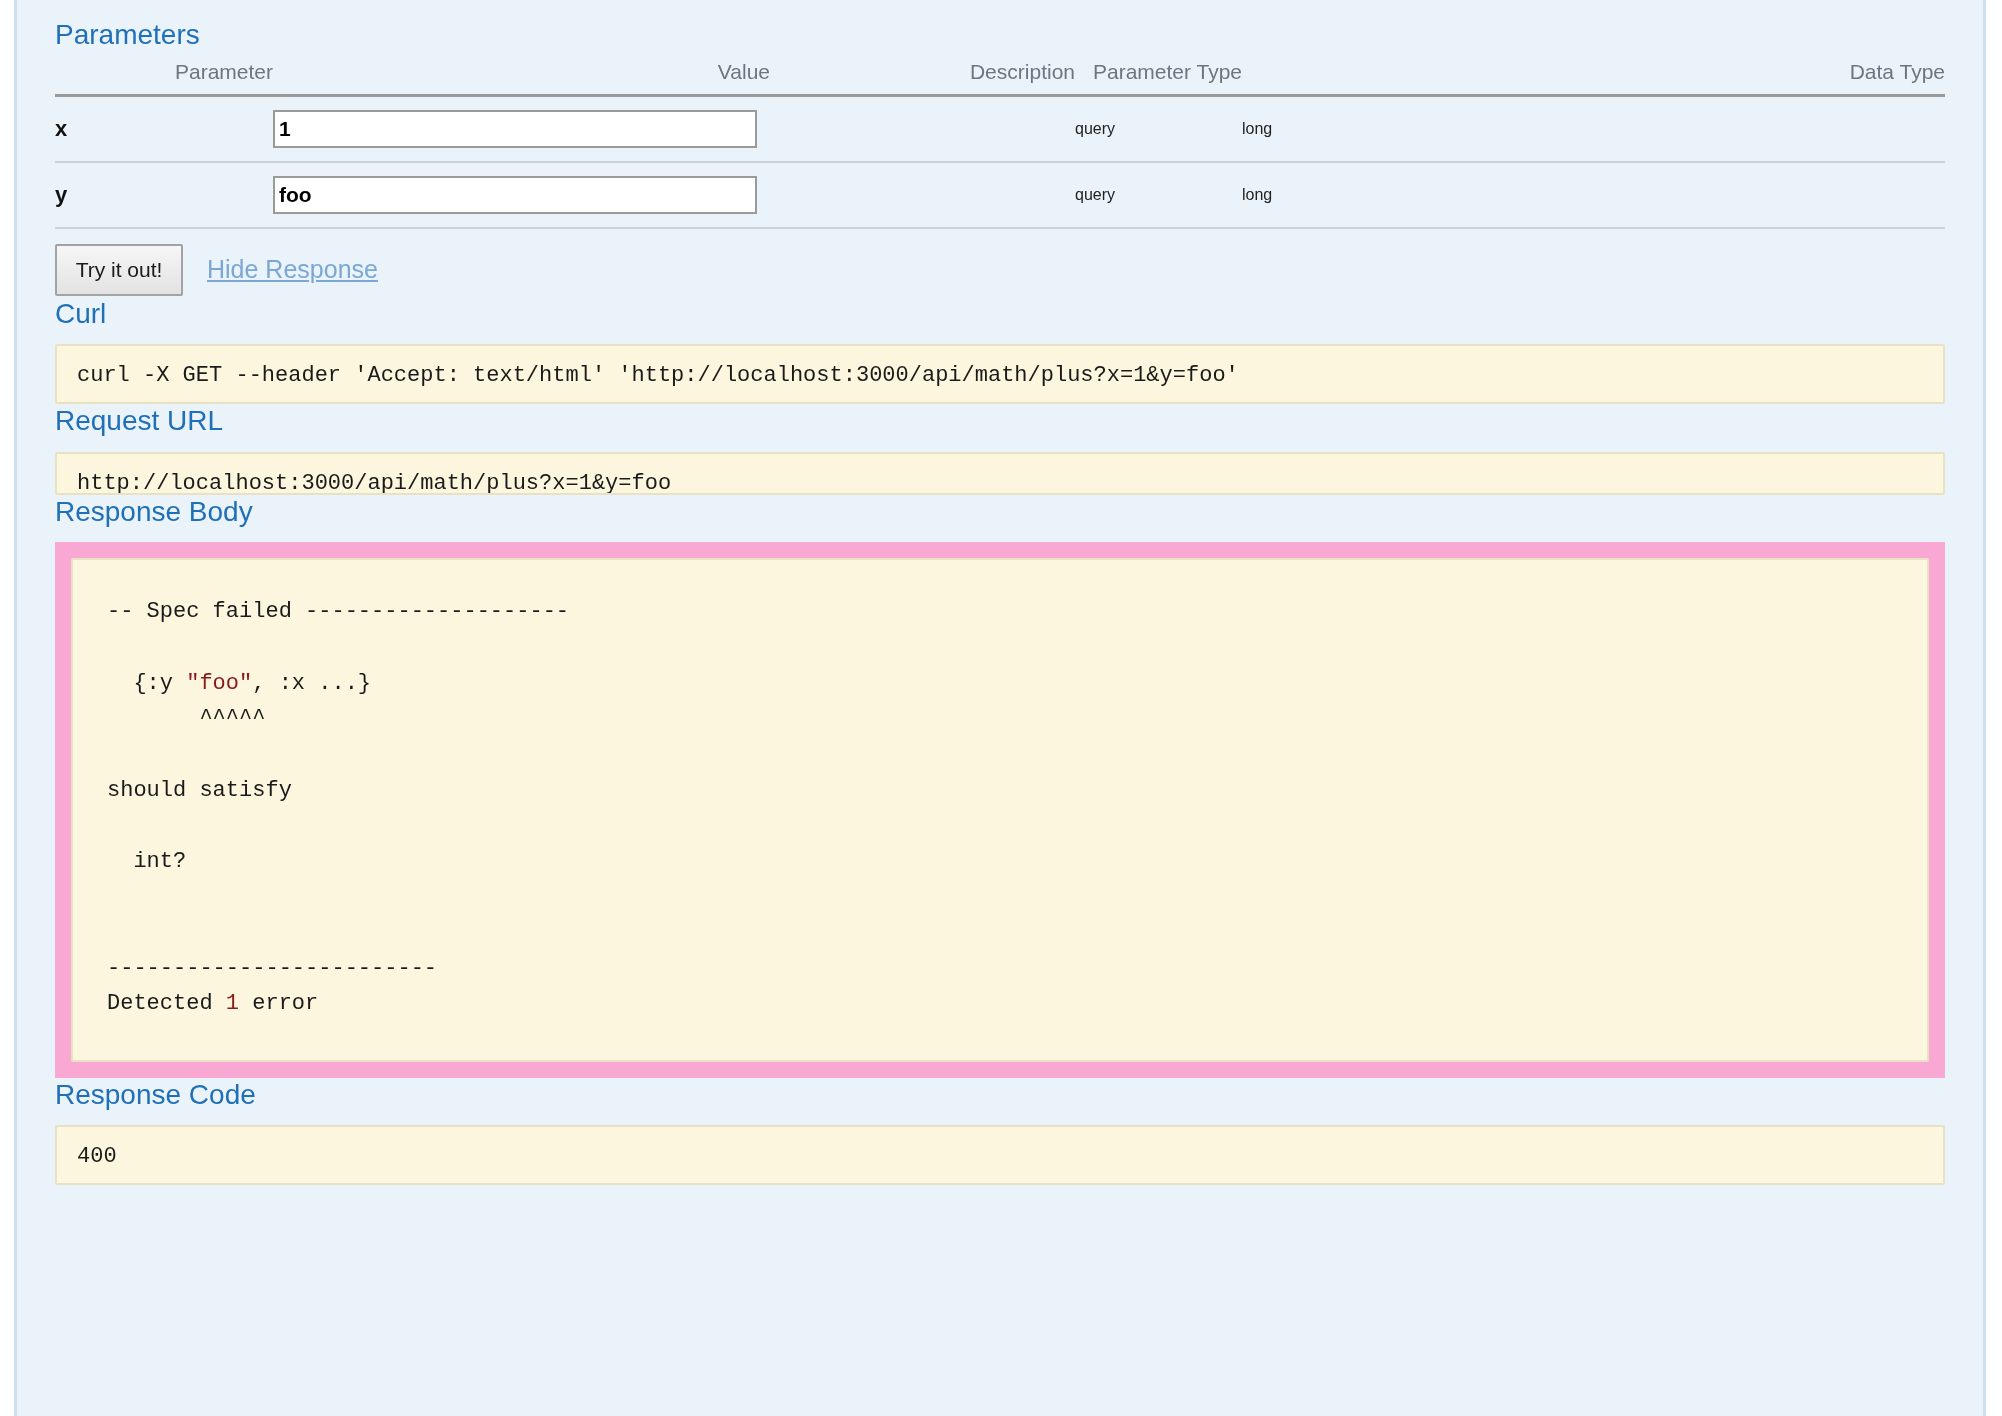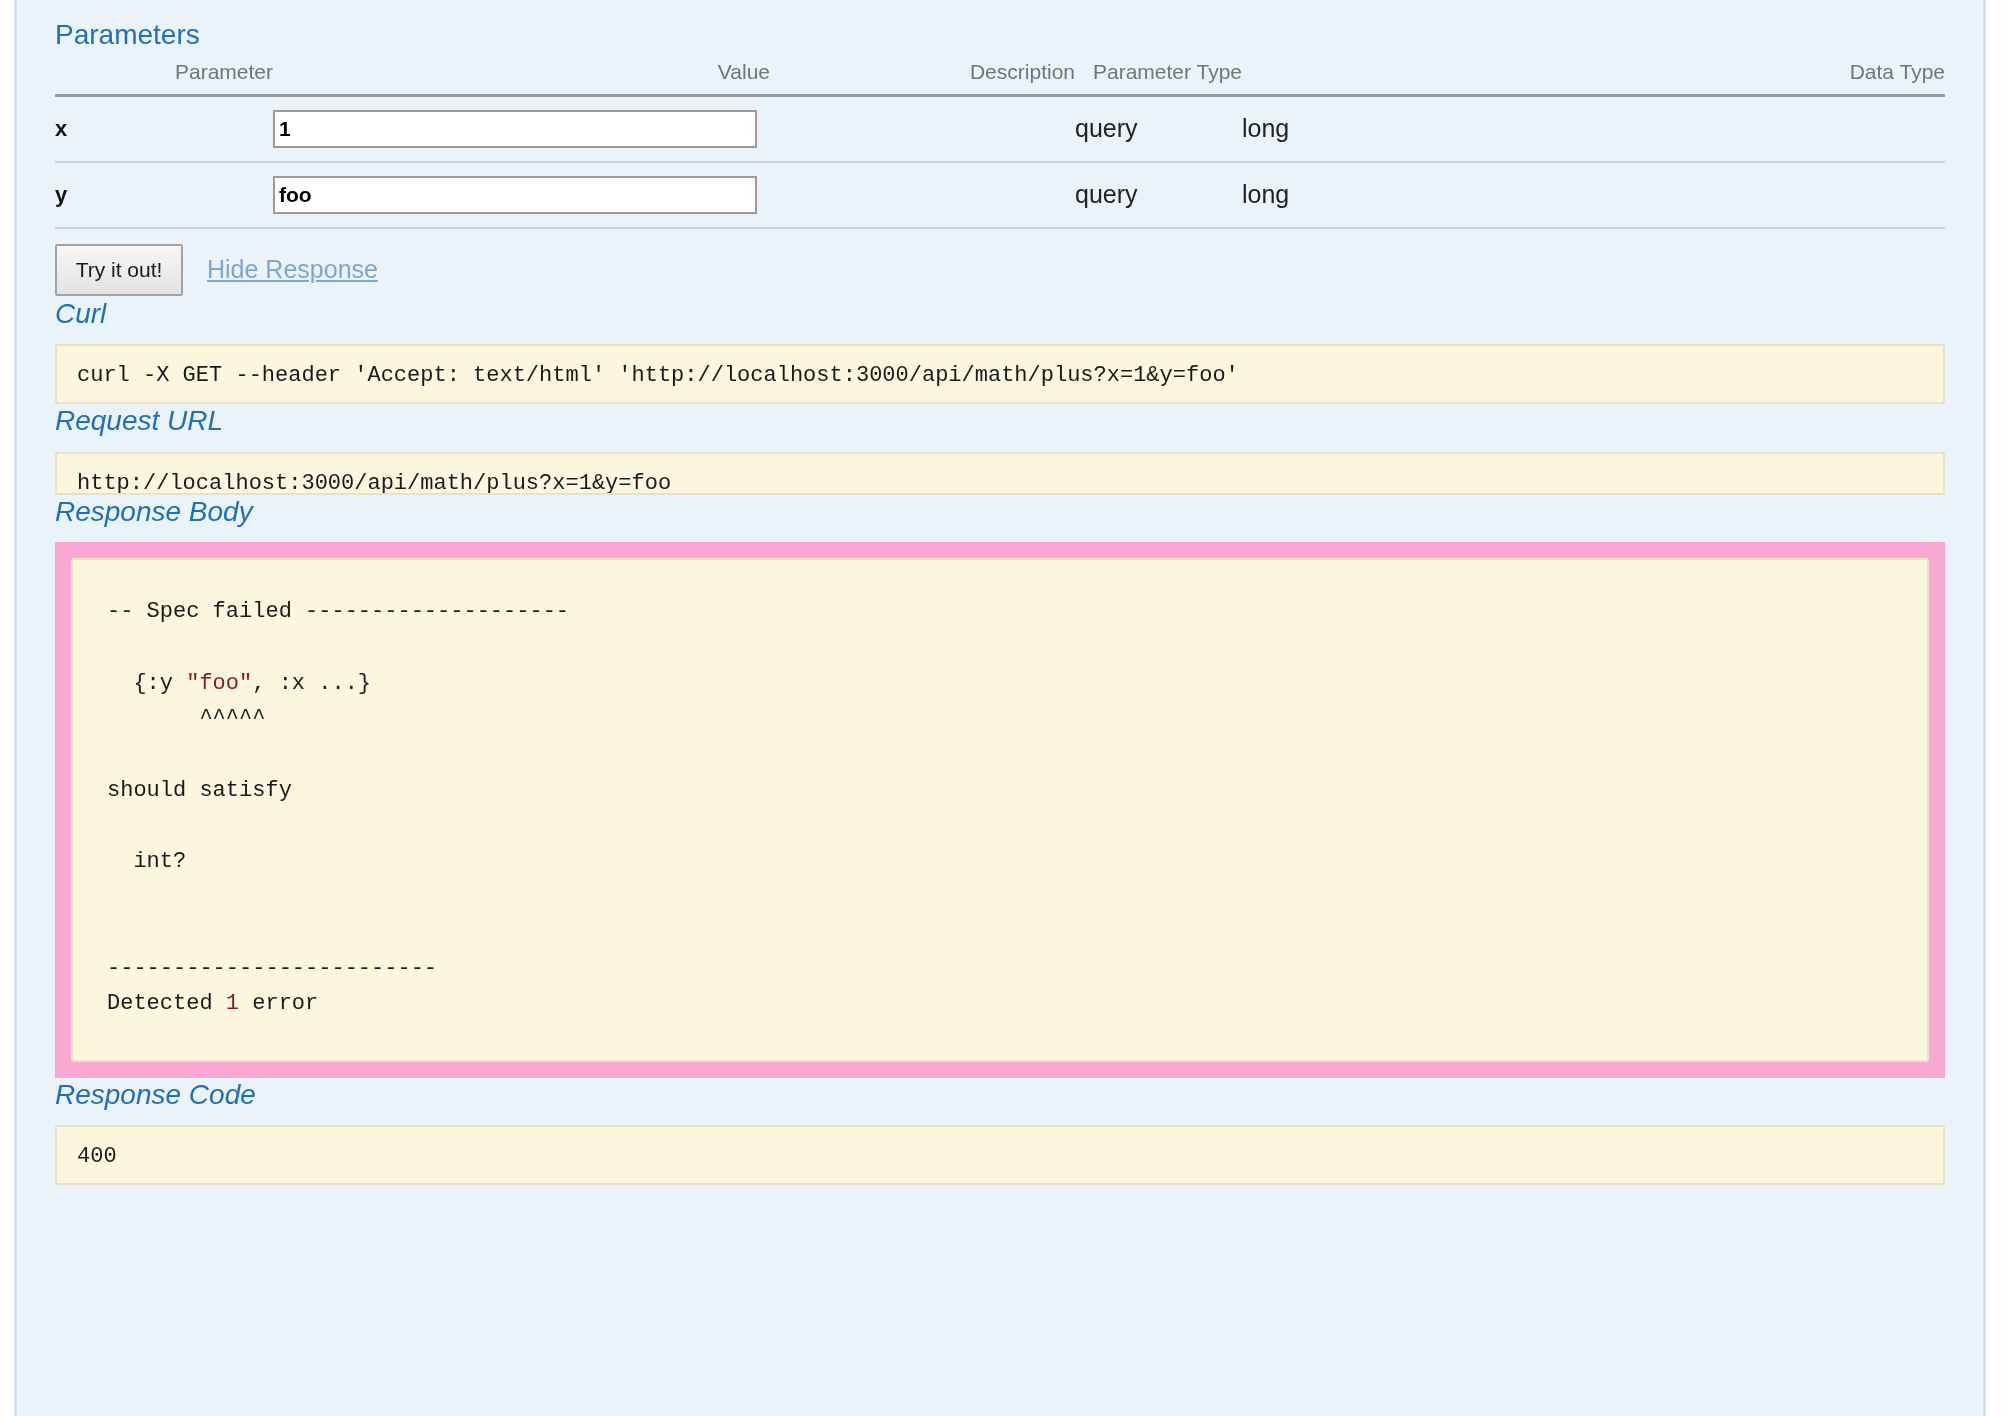--- a/index.html
+++ b/index.html
@@ -72,21 +72,21 @@
   .col-desc   { width: 305px; }
   .col-ptype  { width: 167px; }
   .col-dtype  { width: auto; }
 
   .param-name {
     font-weight: bold;
     font-size: 22px;
     color: #111;
   }
   .cell-text {
-    font-size: 25px;
+    font-size: 16px;
     color: #222;
     text-align: center;
   }
 
   input.value-input {
     width: 472px;
     height: 30px;
     box-sizing: content-box;
     padding: 2px 4px;
     border: 2px solid #9a9a9a;
@@ -121,21 +121,21 @@
   }
   a.hide-response {
     margin-left: 24px;
     color: #7aa7d4;
     font-size: 25px;
     text-decoration: underline;
     cursor: pointer;
   }
 
   
-  .block-title { margin-top: 28px; font-style: italic; }
+  .block-title { margin-top: 28px; }
 
   pre.code-box {
     margin: 14px 0 0 0;
     background: #fbf6dd;
     border: 2px solid #e8e2c4;
     box-sizing: border-box;
     font-family: "Liberation Mono", monospace;
     font-size: 22px;
     line-height: 1.45;
     color: #1a1a1a;

